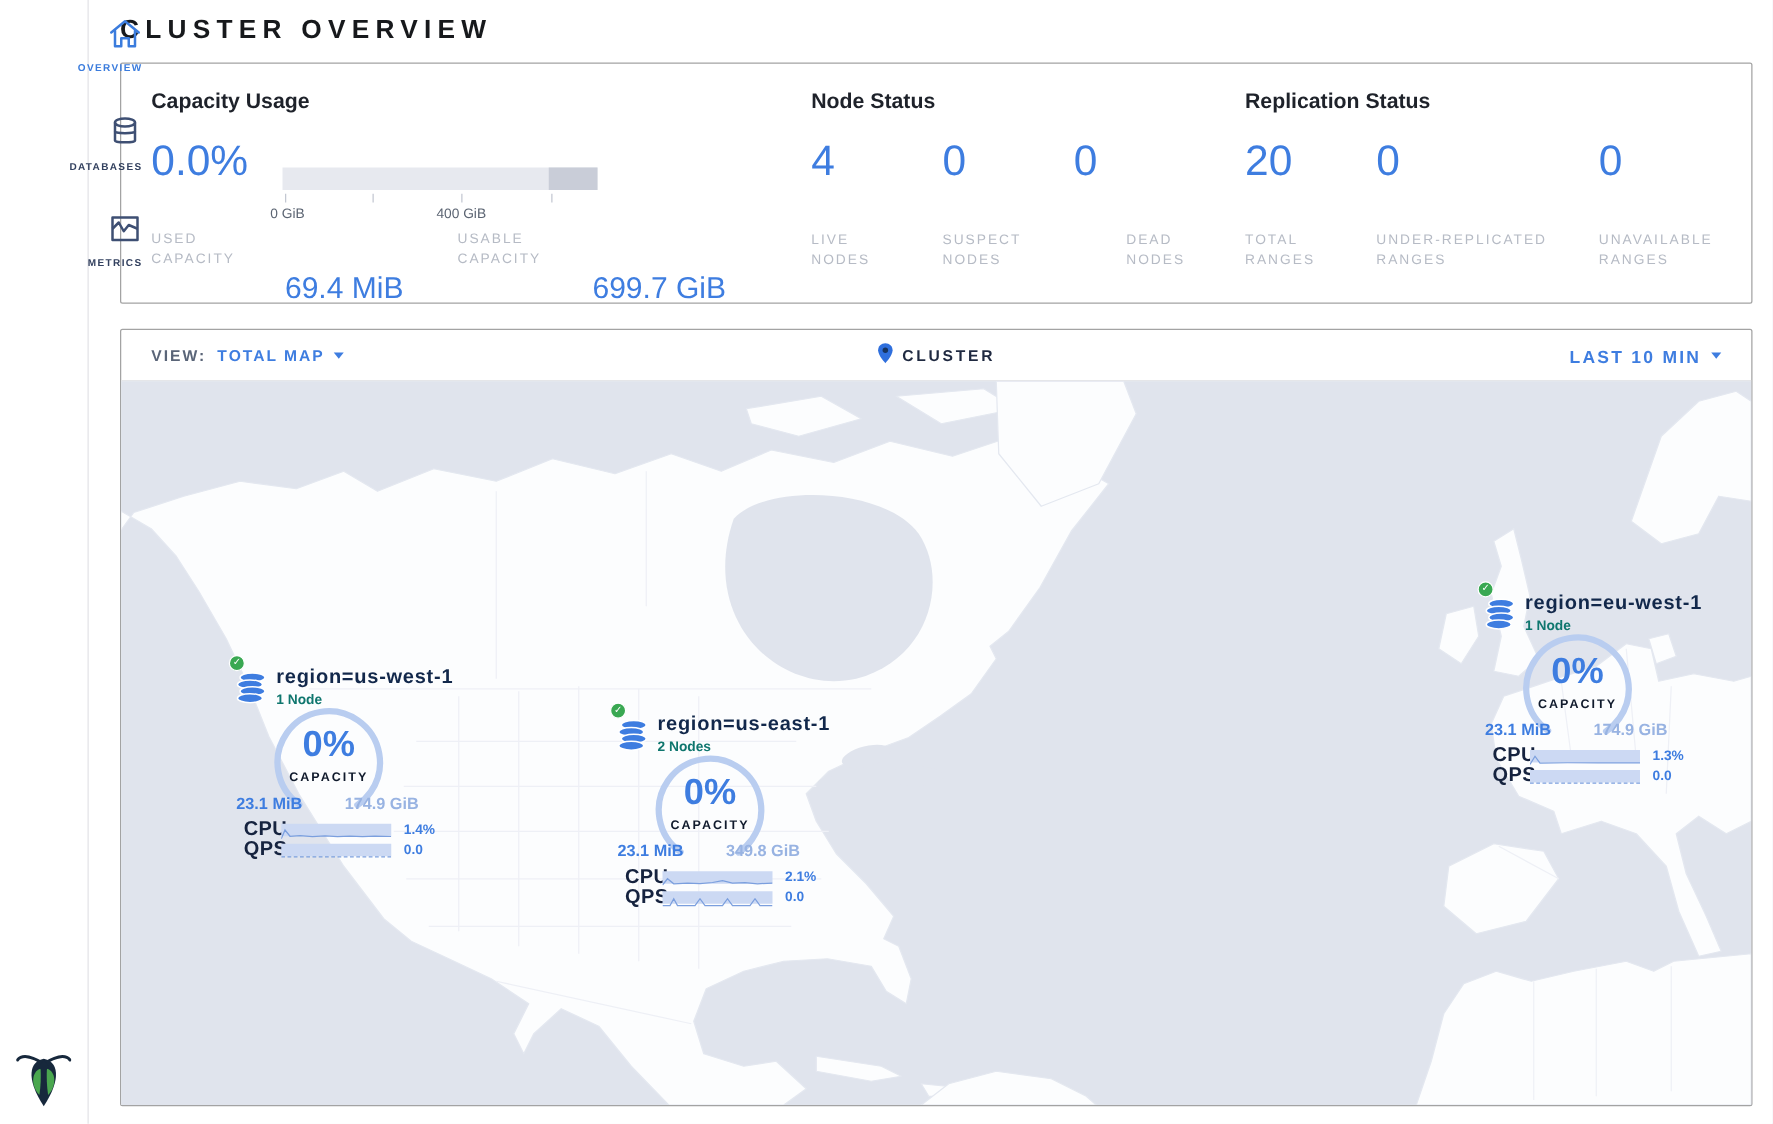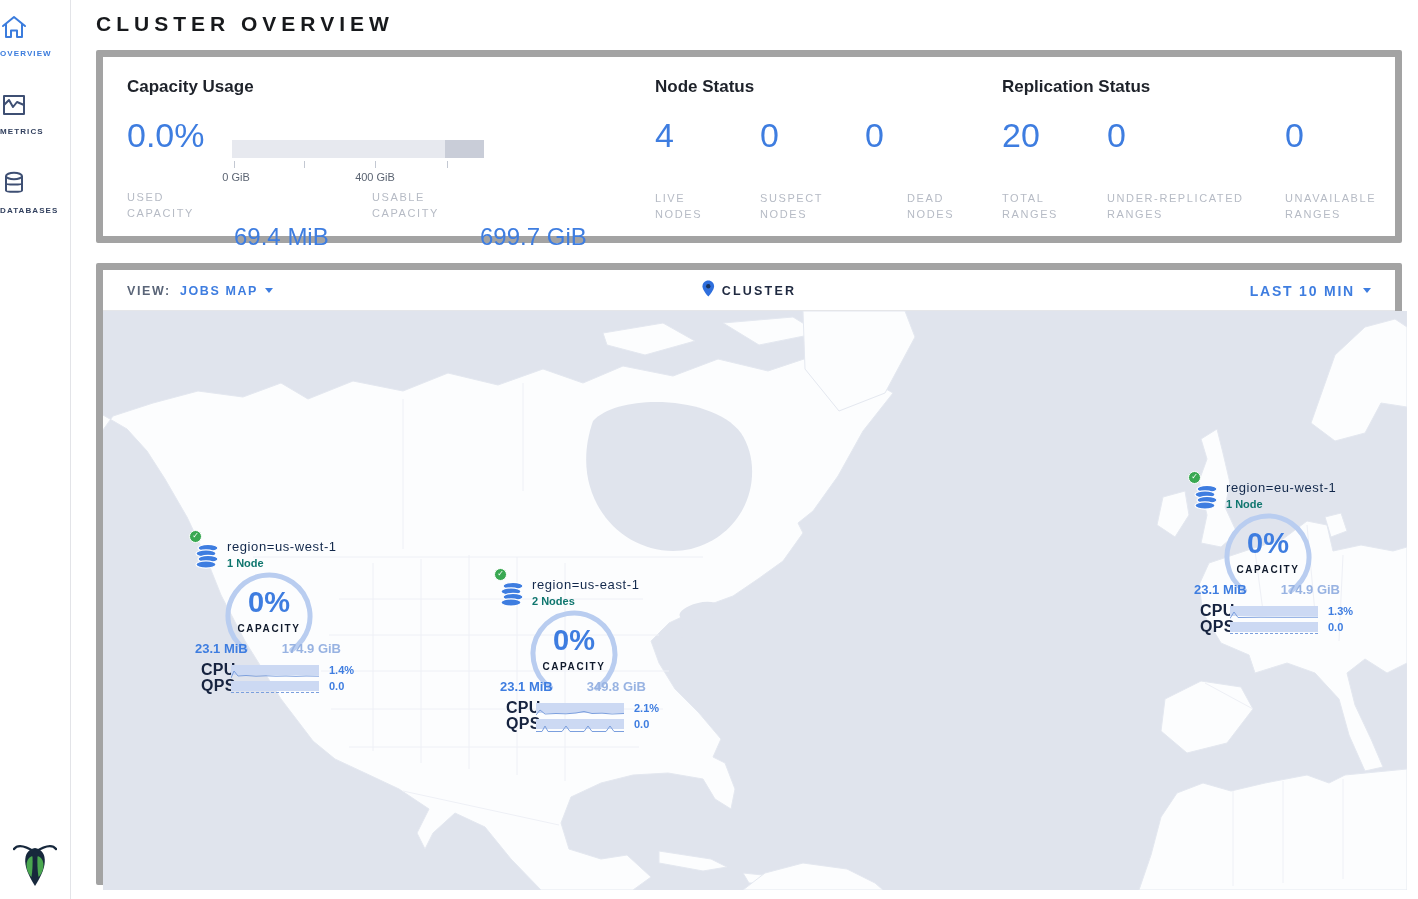--- a/index.html
+++ b/index.html
@@ -2,33 +2,33 @@
 <html><head>
 <meta charset="utf-8">
 <style>
   * { margin:0; padding:0; box-sizing:border-box; }
   html,body { width:1418px; height:899px; background:#fff; overflow:hidden;
     font-family:"Liberation Sans","DejaVu Sans",sans-serif; }
 
   
   .sidebar { position:fixed; left:0; top:0; bottom:0; width:71px; background:#fff;
     border-right:1px solid #e3e4e8; z-index:50; }
-  .side-item { width:82px; text-align:left; cursor:pointer; padding-top:14px; height:78px; }
+  .side-item { width:82px; text-align:right; cursor:pointer; padding-top:14px; height:78px;margin-left:32px; }
   .side-item .ico { display:inline-block; }
   .side-item .lbl { display:block; margin-top:5px; font-size:8px; font-weight:700;
     letter-spacing:1.1px; color:#33415f; }
   .side-item.active .lbl { color:#3b7cdd; }
   .side-logo { position:absolute; left:13px; bottom:8px; }
 
   
   .main { margin-left:71px; padding:0 16px 0 25px; }
   .page-title { margin-top:12px; font-size:21px; font-weight:600; letter-spacing:5px;
     color:#17191c; }
 
-  .card { position:relative; background:#fff; border:7px solid #a3a3a3; border-radius:2px; }
+  .card { position:relative; background:#fff; border:1px solid #a3a3a3; border-radius:2px; }
   .card.summary { margin-top:14px; height:193px; }
   .card.mapcard { margin-top:20px; height:622px; }
 
   .sec-title { position:absolute; top:20px; font-size:17px; font-weight:600; color:#1e222a; }
   .big-num { position:absolute; top:59px; font-size:34px; color:#3e7de0; }
   .stat-lbl { position:absolute; top:133px; font-size:11px; letter-spacing:1.6px;
     color:#b6bbc5; line-height:16px; }
 
   
   .cap-bar { position:absolute; left:129px; top:83px; width:252px; height:18px; background:#e7e9ef; }
@@ -58,21 +58,21 @@
   .map-body { position:relative; width:1304px; height:579px; overflow:hidden; background:#e0e4ed; }
   .map-svg { position:absolute; left:0; top:0; }
 
   
   .marker { position:absolute; width:172px; height:166px; }
   .m-check { position:absolute; left:0; top:0; width:13px; height:13px; border-radius:50%;
     background:#39a852; border:1.5px solid #fff; color:#fff; font-size:8px; font-weight:700;
     line-height:10px; text-align:center; }
   .m-db { position:absolute; left:5px; top:13px; }
   .m-text { position:absolute; left:38px; top:9px; white-space:nowrap; }
-  .m-region { font-size:13px; font-weight:400; letter-spacing:.6px; color:#12284b; }
+  .m-region { font-size:16px; font-weight:700; letter-spacing:.6px; color:#12284b; }
   .m-count { margin-top:3px; font-size:11px; font-weight:700; color:#0f766e; cursor:pointer; }
   .m-gauge { position:absolute; left:28px; top:34px; width:104px; height:104px; }
   .m-pct { position:absolute; left:0; top:22px; width:104px; text-align:center;
     font-size:29px; font-weight:700; color:#3e7de0; }
   .m-caplbl { position:absolute; left:0; top:59px; width:104px; text-align:center;
     font-size:10px; font-weight:700; letter-spacing:1.6px; color:#101a2c; }
   .m-vals { position:absolute; left:6px; top:111px; width:146px; display:flex;
     justify-content:space-between; font-size:13px; }
   .m-used { color:#3e7de0; font-weight:600; }
   .m-total { color:#98b3e2; font-weight:600; }
@@ -89,34 +89,34 @@
   <div class="side-item active">
     <span class="ico">
       <svg width="28" height="26" viewBox="0 0 28 26" fill="none" stroke="#3b7cdd" stroke-width="2" stroke-linecap="round" stroke-linejoin="round">
         <path d="M3 12 L14 3 L25 12"></path>
           <path d="M6 10.5 V23 H11 V16.5 H17 V23 H22 V10.5"></path>
       </svg></span>
     <span class="lbl">OVERVIEW</span>
   </div>
   <div class="side-item">
     <span class="ico">
-      <svg width="28" height="26" viewBox="0 0 28 26" fill="none" stroke="#3e4f73" stroke-width="2" stroke-linejoin="round">
-        <rect x="4" y="4" width="20" height="18"></rect>
-          <path d="M4 13 L9 8 L13 15 L17 10 L24 13"></path>
-      </svg></span>
-    <span class="lbl">METRICS</span>
-  </div>
-  <div class="side-item">
-    <span class="ico">
       <svg width="28" height="27" viewBox="0 0 28 27" fill="none" stroke="#3e4f73" stroke-width="2">
         <ellipse cx="14" cy="6" rx="8" ry="3.2"></ellipse>
         <path d="M6 6 V20.5 C6 22.3 22 22.3 22 20.5 V6"></path>
         <path d="M6 13.2 C6 15 22 15 22 13.2"></path>
       </svg></span>
     <span class="lbl">DATABASES</span>
+  </div>
+  <div class="side-item">
+    <span class="ico">
+      <svg width="28" height="26" viewBox="0 0 28 26" fill="none" stroke="#3e4f73" stroke-width="2" stroke-linejoin="round">
+        <rect x="4" y="4" width="20" height="18"></rect>
+          <path d="M4 13 L9 8 L13 15 L17 10 L24 13"></path>
+      </svg></span>
+    <span class="lbl">METRICS</span>
   </div>
   <div class="side-logo">
     <svg width="44" height="48" viewBox="0 0 44 48">
       <path d="M22 13 C11 6 4 6 1 10" fill="none" stroke="#17283c" stroke-width="2.4" stroke-linecap="round"></path>
       <path d="M22 13 C33 6 40 6 43 10" fill="none" stroke="#17283c" stroke-width="2.4" stroke-linecap="round"></path>
       <path d="M22 9 C33 11 37 24 22 47 C7 24 11 11 22 9 Z" fill="#17283c"></path>
       <path d="M19.5 17 C12 19 11.5 31 18.5 38 C19.6 31 19.8 24 19.5 17 Z" fill="#4aa74f"></path>
       <path d="M24.5 17 C32 19 32.5 31 25.5 38 C24.4 31 24.2 24 24.5 17 Z" fill="#4aa74f"></path>
       <path d="M22 10 L26 15 L22 21 L18 15 Z" fill="#17283c"></path>
     </svg>
@@ -161,21 +161,21 @@
     <div class="stat-lbl" style="left:899px;width:70px">TOTAL RANGES</div>
     <div class="stat-lbl" style="left:1004px;width:160px">UNDER-REPLICATED RANGES</div>
     <div class="stat-lbl" style="left:1182px;width:110px">UNAVAILABLE RANGES</div>
   </div>
 
   <div class="card mapcard">
     <div class="map-toolbar">
       <div class="tb-left">
         <span class="tb-view-label">VIEW:</span>
         <span class="tb-view-value">
-          <span>JOBS MAP</span>
+          <span>TOTAL MAP</span>
           <span class="caret"></span>
         </span>
       </div>
       <div class="tb-center">
         <span>
           <svg width="13" height="17" viewBox="0 0 13 17">
               <path d="M6.5 0.5 C3.2 0.5 0.7 3 0.7 6.2 C0.7 10.4 6.5 16.5 6.5 16.5 S12.3 10.4 12.3 6.2 C12.3 3 9.8 0.5 6.5 0.5 Z" fill="#2f6fdd"></path>
               <circle cx="6.5" cy="6.2" r="2.2" fill="#17335f"></circle>
             </svg>
         </span>

